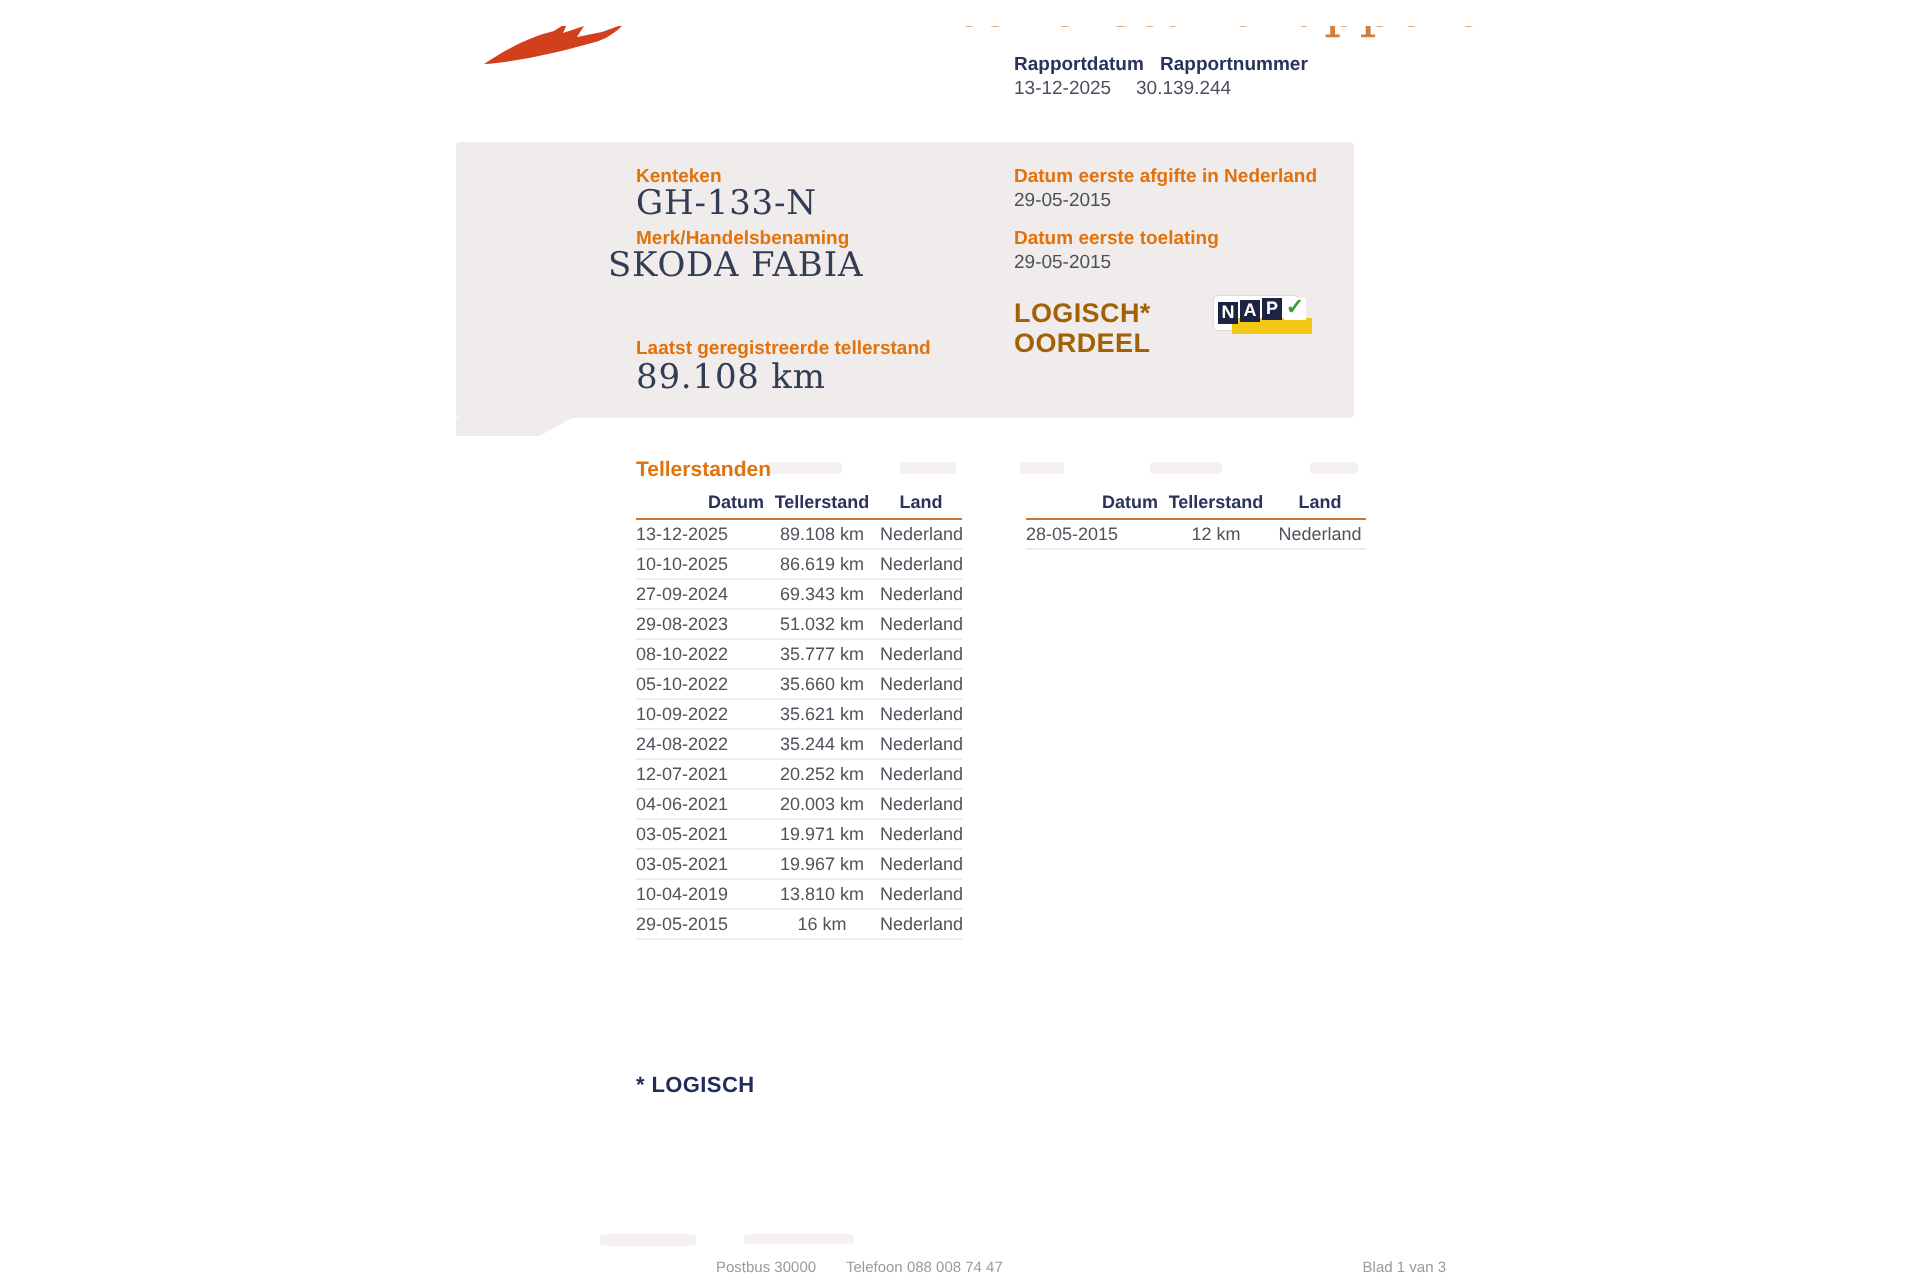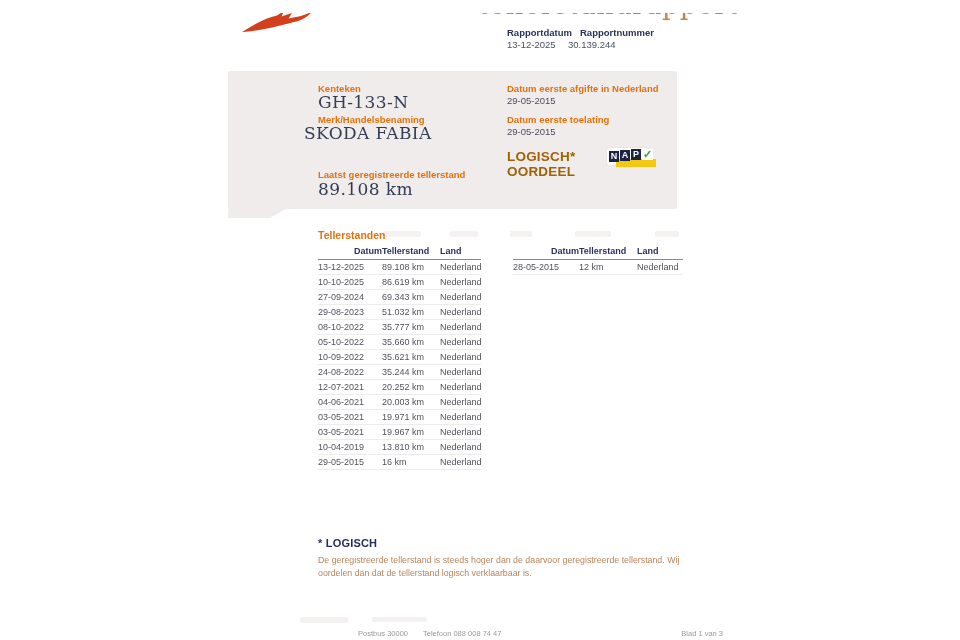--- a/index.html
+++ b/index.html
@@ -56,21 +56,21 @@
   .section-title { font-size:10.5px; font-weight:bold; color:#e2720c; }
   table.ts { border-collapse:collapse; table-layout:fixed; }
   table.ts th {
     font-size:9px; font-weight:bold; color:#29335c; text-align:right;
     padding:2px 0 3px 0; border-bottom:1.5px solid #c8793a;
   }
   table.ts td {
     font-size:9px; color:#52525c; padding:2.5px 0; line-height:9px;
     border-bottom:1px solid #edebeb; white-space:nowrap; overflow:hidden;
   }
-  table.ts .c-km, table.ts .c-land { text-align:left; }
+  table.ts .c-km, table.ts .c-land { text-align:center; }
   .ghost { background:#f4f1f0; border-radius:2px; }
 
   
   #footnote-title { font-size:11px; font-weight:bold; color:#232d5c; letter-spacing:0.2px; }
   #footnote-body {
     font-size:8.8px; line-height:12.5px; color:#b8845c; width:378px;
   }
 
   
   .ft { font-size:7.5px; color:#9b9b9b;padding-left:40px; }
@@ -238,21 +238,20 @@
     <tbody>
         <tr>
           <td>28-05-2015</td>
           <td class="c-km">12 km</td>
           <td class="c-land">Nederland</td>
         </tr>
       </tbody>
   </table>
 
   <div class="abs" id="footnote-title" style="left:318px; top:524px;">* LOGISCH</div>
-  <div class="abs" id="footnote-body" style="left:318px; top:541px;">De geregistreerde tellerstand is steeds hoger dan de daarvoor geregistreerde tellerstand. Wij oordelen dan dat de tellerstand logisch verklaarbaar is.</div>
 
   <div class="abs ghost" style="left:300px; top:604px; width:48px; height:6px;"></div>
   <div class="abs ghost" style="left:372px; top:604px; width:55px; height:5px;"></div>
 
   <div class="abs ft" style="left:318px; top:616px;">Postbus 30000</div>
   <div class="abs ft" style="left:318px; top:629px;">9640 RA Veendam</div>
   <div class="abs ft" style="left:383px; top:616px;">Telefoon 088 008 74 47</div>
   <div class="abs ft" style="left:383px; top:629px;">www.rdw.nl</div>
   <div class="abs ft ft-right" style="left:593px; top:616px;">Blad 1 van 3</div>
   <div class="abs ft ft-right" style="left:593px; top:629px;">3 E 1675f</div>

